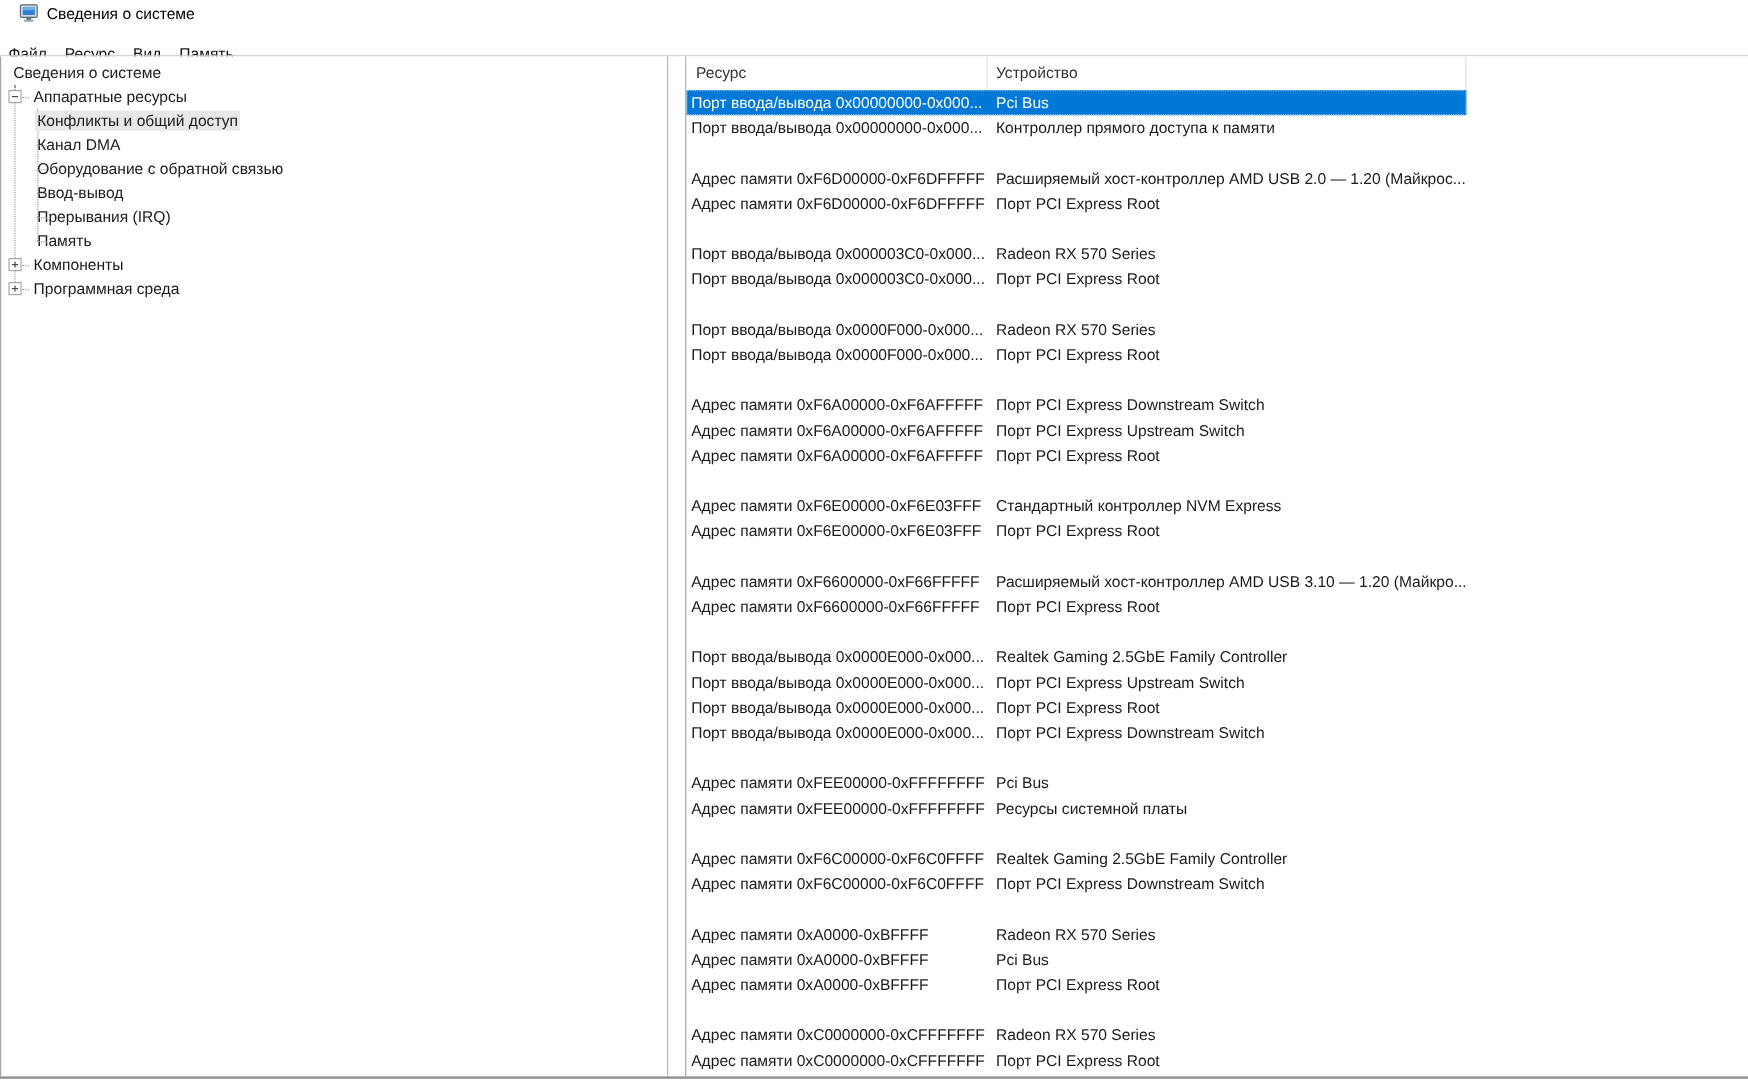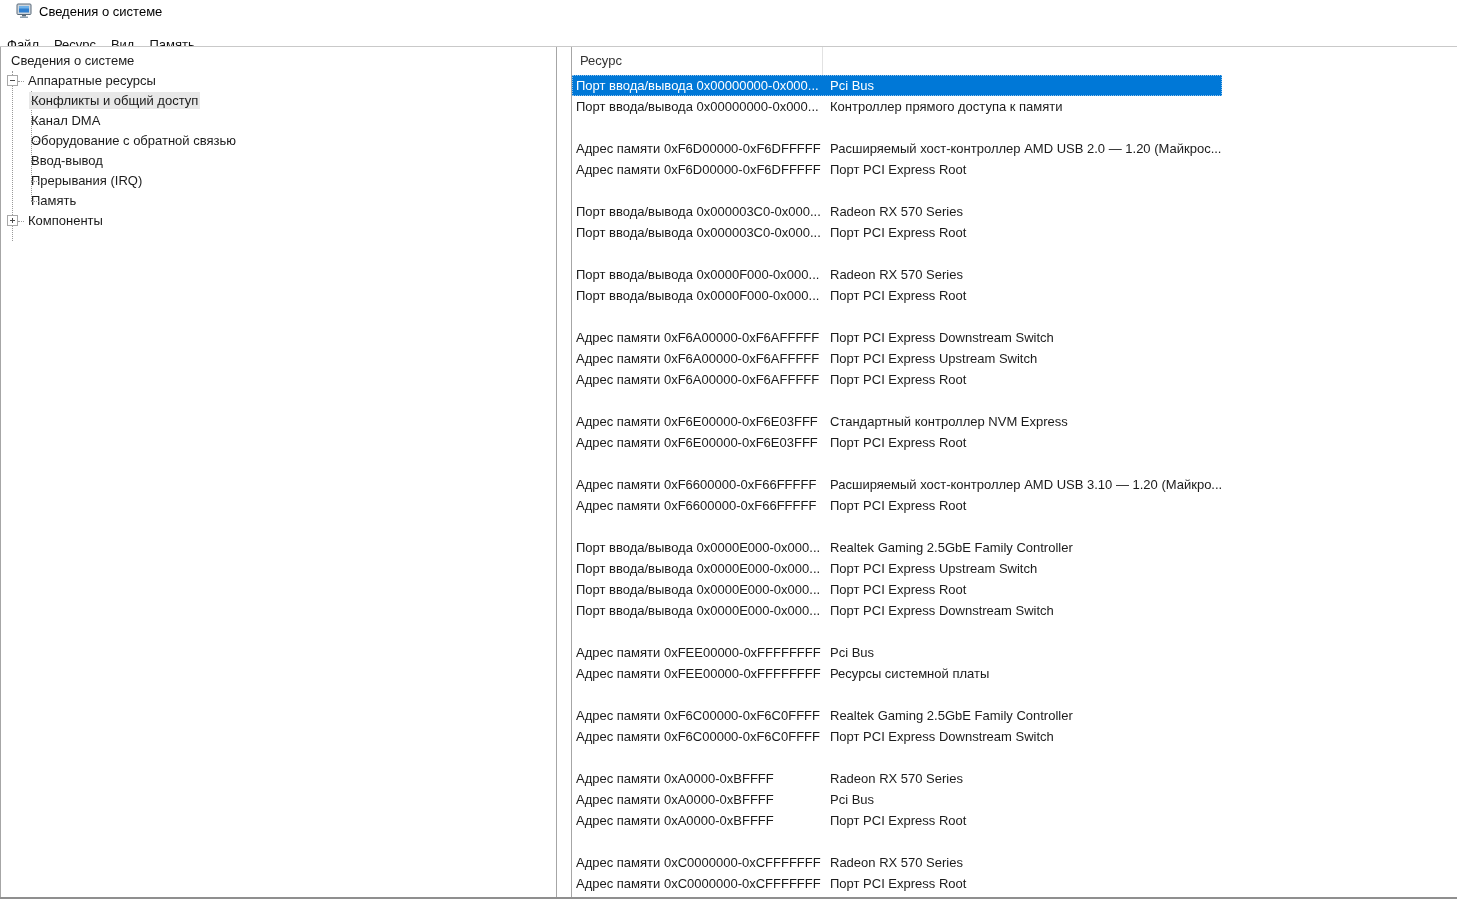--- a/index.html
+++ b/index.html
@@ -109,29 +109,33 @@
   </div>
         <div class="tree-row lvl2">
     <span class="tree-label">Прерывания (IRQ)</span>
   </div>
         <div class="tree-row lvl2">
     <span class="tree-label">Память</span>
   </div>
         <div class="tree-row lvl1">
     <span class="tree-label">Компоненты</span>
   <span class="expander plus"></span></div>
+        <div class="tree-row lvl1">
+    <span class="tree-label">Программная среда</span>
+  <span class="expander plus"></span></div>
       </div>
   </div>
 
   <div class="splitter"></div>
 
   <div class="right-pane">
     <div class="listview">
       <div class="lv-header">
         <div class="lv-col c1">Ресурс</div>
+        <div class="lv-col c2">Устройство</div>
       </div>
       <div class="lv-body">
 
       <div class="lv-row selected">
     <div class="lv-cell c1">Порт ввода/вывода 0x00000000-0x000...</div>
     <div class="lv-cell c2">Pci Bus</div>
   </div>
           <div class="lv-row">
     <div class="lv-cell c1">Порт ввода/вывода 0x00000000-0x000...</div>
     <div class="lv-cell c2">Контроллер прямого доступа к памяти</div>

